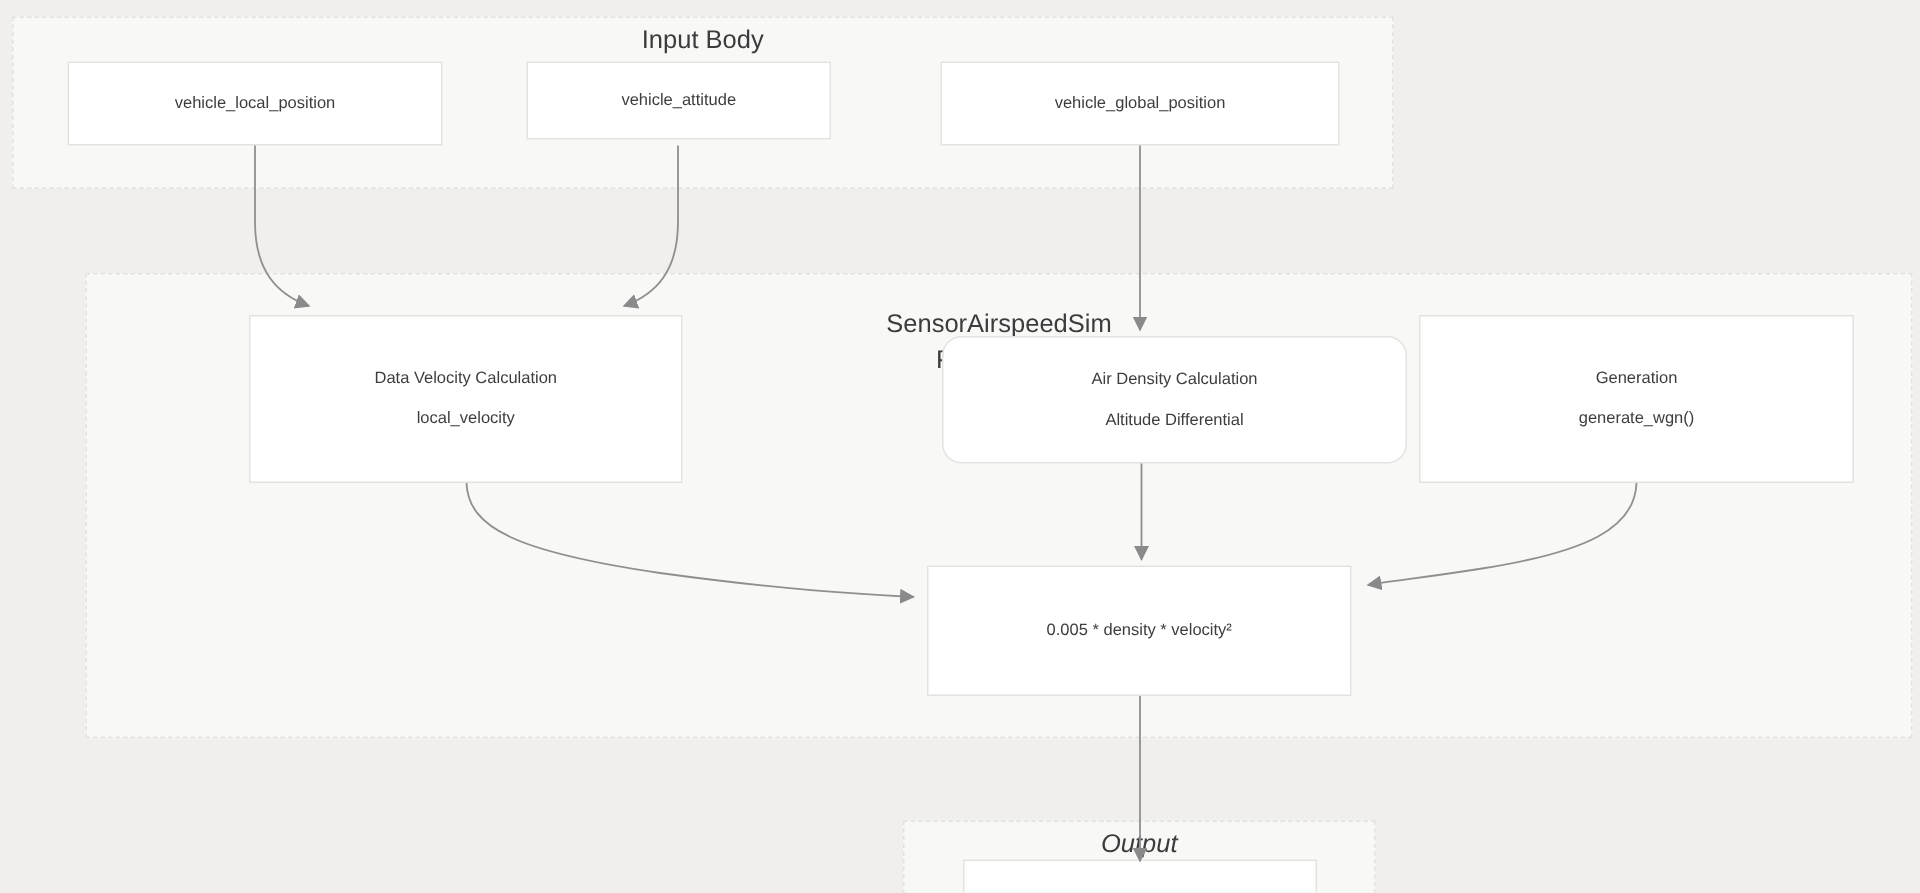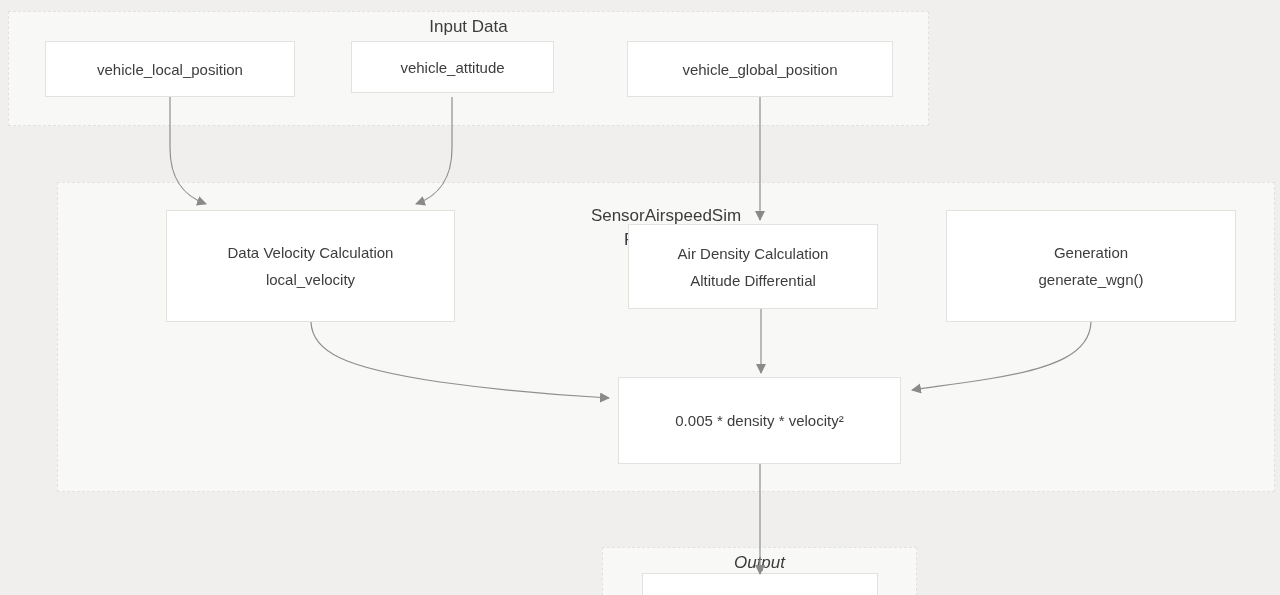--- a/index.html
+++ b/index.html
@@ -34,21 +34,21 @@
     position: absolute;
     background: #ffffff;
     border: 1px solid #e4e2df;
     box-sizing: border-box;
     display: flex;
     flex-direction: column;
     align-items: center;
     justify-content: center;
     text-align: center;
     color: #3d3d3d;
-    font-size: 15px;
+    font-size: 11px;
     line-height: 27px;
     z-index: 3;
   }
   .edges {
     position: absolute;
     left: 0; top: 0;
     width: 1280px; height: 595px;
     z-index: 4;
     pointer-events: none;
   }
@@ -57,21 +57,21 @@
     stroke: #8f8f8f;
     stroke-width: 1.2px;
   }
 </style>
 </head>
 <body>
 
 <div class="canvas">
 
   <div class="group" style="left:8px; top:11px; width:921px; height:115px;">
-    <div class="group-label" style="top:3px;">Input Data</div>
+    <div class="group-label" style="top:3px;">Input Body</div>
   </div>
 
   <div class="group" style="left:57px; top:182px; width:1218px; height:310px;">
     <div class="group-label" style="top:21px;text-align:center;">
       <div>SensorAirspeedSim</div>
       <div>Processing</div>
     </div>
   </div>
 
   <div class="group" style="left:602px; top:547px; width:315px; height:90px;">
@@ -88,21 +88,21 @@
 
   <div class="node" style="left:627px; top:41px; width:266px; height:56px;">
     <div>vehicle_global_position</div>
   </div>
 
   <div class="node" style="left:166px; top:210px; width:289px; height:112px;">
     <div>Data Velocity Calculation</div>
     <div>local_velocity</div>
   </div>
 
-  <div class="node" style="left:628px; top:224px; width:250px; height:85px;">
+  <div class="node" style="left:628px; top:224px; width:310px; height:85px;border-radius:13px;">
     <div>Air Density Calculation</div>
     <div>Altitude Differential</div>
   </div>
 
   <div class="node" style="left:946px; top:210px; width:290px; height:112px;">
     <div>Generation</div>
     <div>generate_wgn()</div>
   </div>
 
   <div class="node" style="left:618px; top:377px; width:283px; height:87px;">

